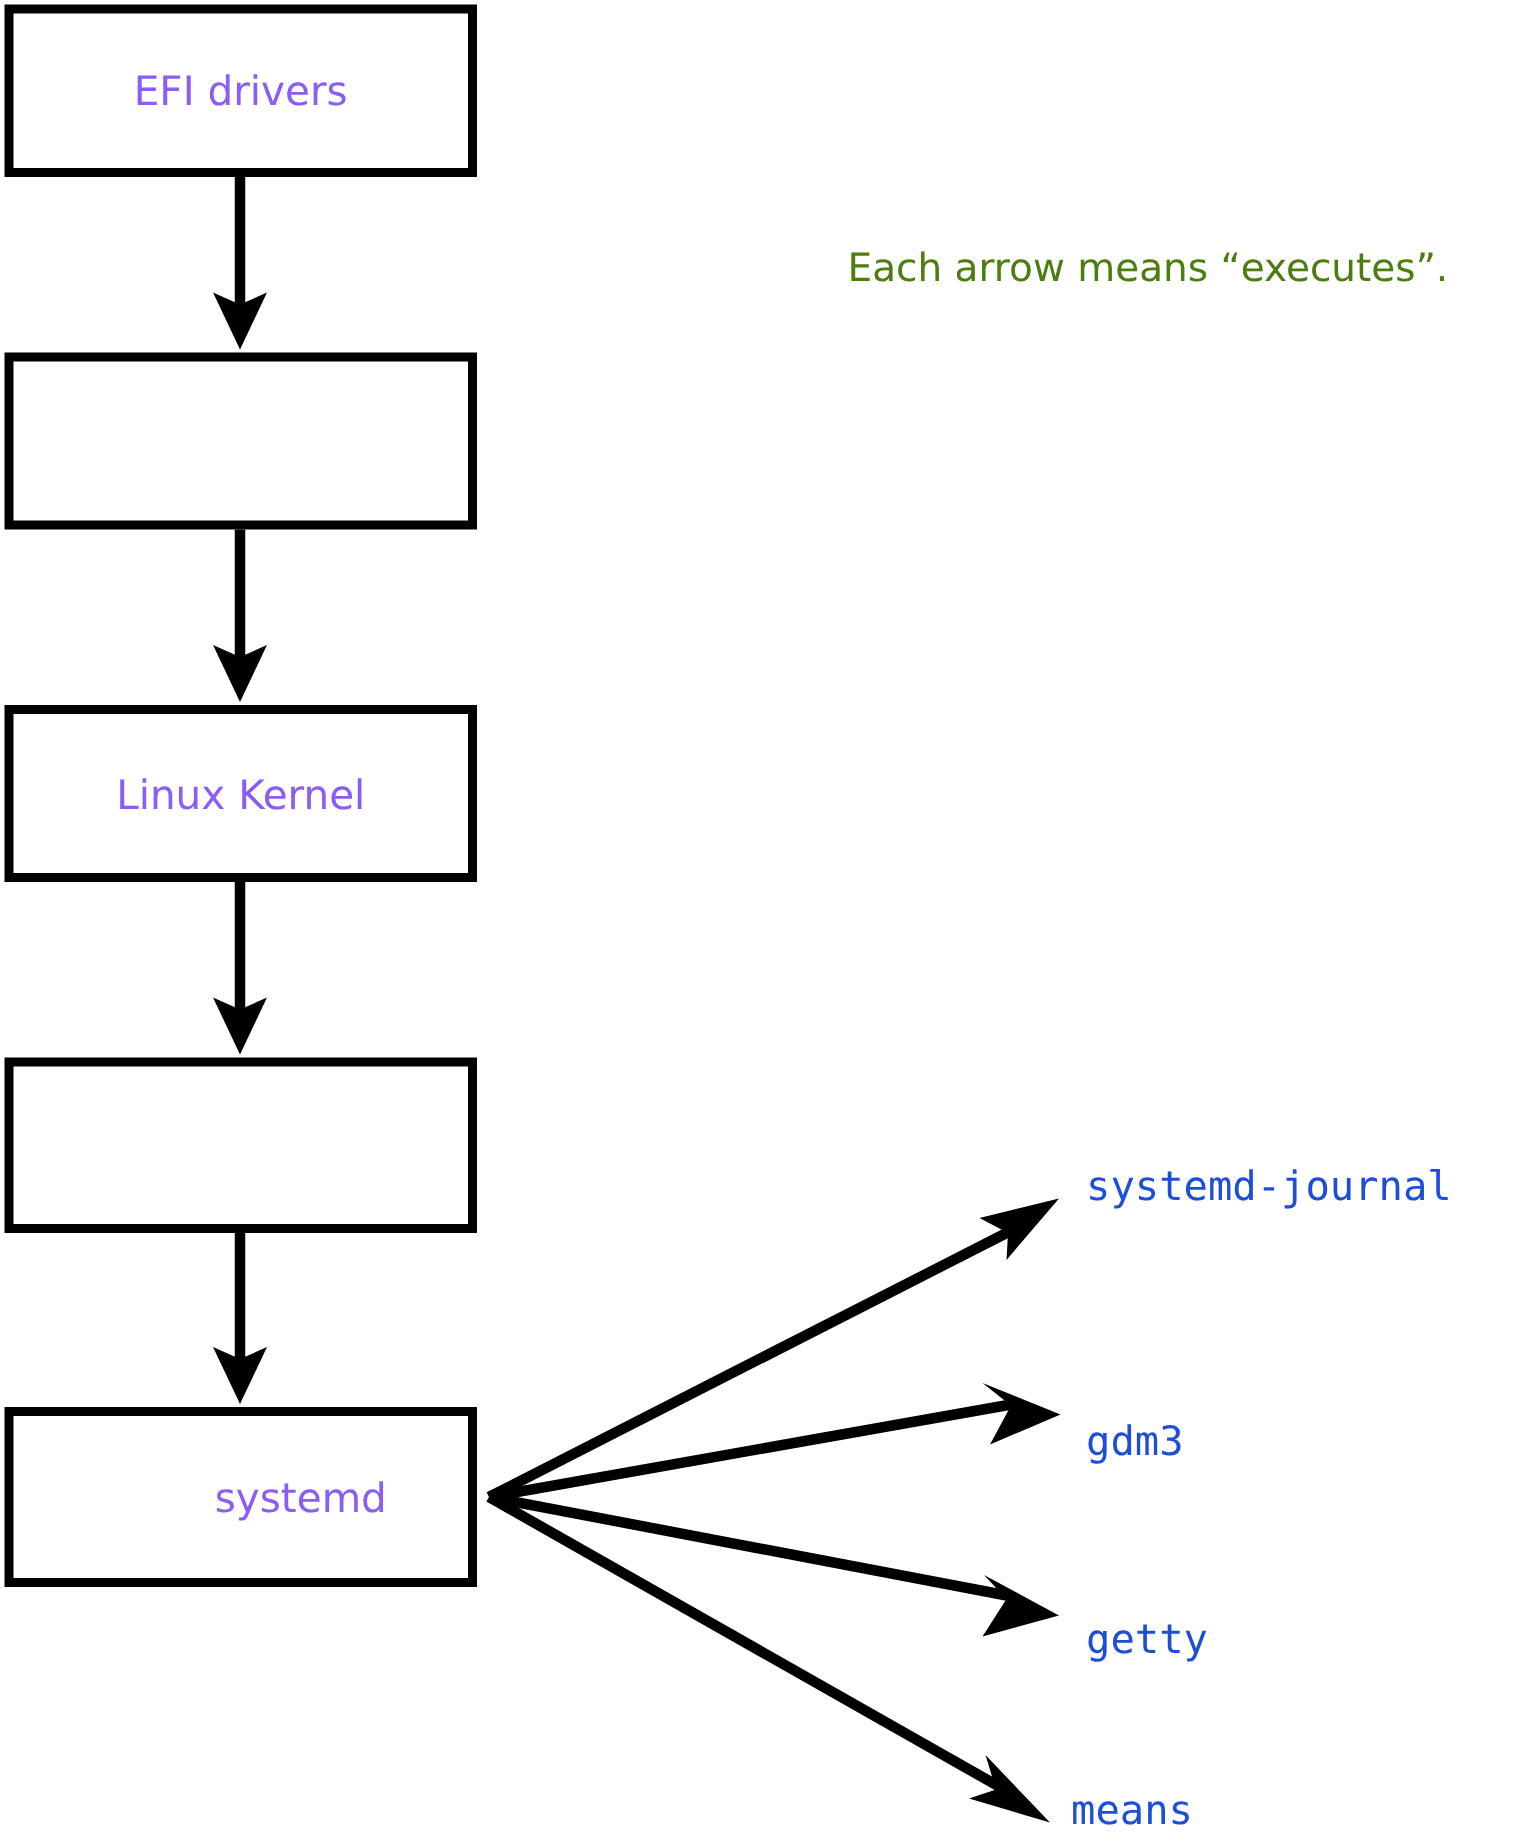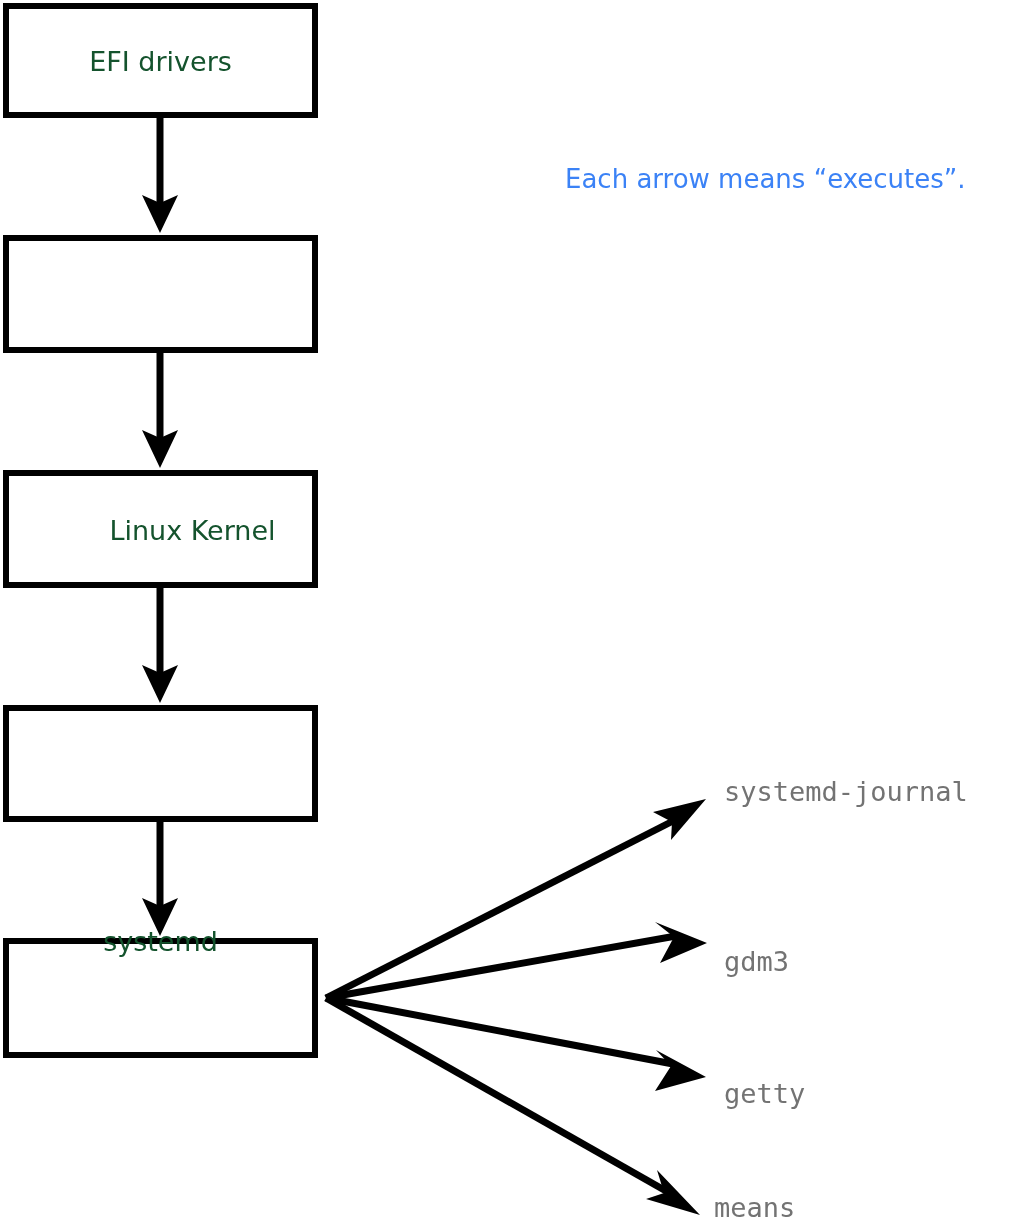--- a/index.html
+++ b/index.html
@@ -24,37 +24,37 @@
     width: 1023px;
     height: 1230px;
   }
   .stage-box-label {
     position: absolute;
     left: 0;
     width: 321px;
     text-align: center;
     font-family: "DejaVu Sans", sans-serif;
     font-size: 27px;
-    color: #14532d;
+    color: #8b5cf6;
     line-height: 1;
     white-space: nowrap;
   }
   .service-label {
     position: absolute;
     font-family: "DejaVu Sans Mono", monospace;
     font-size: 27px;
-    color: #737373;
+    color: #1d4ed8;
     line-height: 1;
     white-space: nowrap;
   }
   .caption-note {
     position: absolute;
     font-family: "DejaVu Sans", sans-serif;
     font-size: 26px;
-    color: #3b82f6;
+    color: #4d7c0f;
     line-height: 1;
     white-space: nowrap;
   }
 </style>
 </head>
 <body>
 
 <div id="canvas">
 
   <svg id="diagram-svg" viewBox="0 0 1023 1230" xmlns="http://www.w3.org/2000/svg">
@@ -102,24 +102,24 @@
       <g>
         <line x1="326" y1="998" x2="666" y2="1191" stroke-width="7"></line>
         <polygon points="700,1215 646,1199 664,1193 657,1170" stroke="none"></polygon>
       </g>
     </g>
   </svg>
 
   <div class="stage-box-label" style="top:48px;">EFI drivers</div>
 
 
-  <div class="stage-box-label" style="top:517px;padding-left:32px;">Linux Kernel</div>
+  <div class="stage-box-label" style="top:517px;">Linux Kernel</div>
 
 
-  <div class="stage-box-label" style="top:928px;">systemd</div>
+  <div class="stage-box-label" style="top:986px;padding-left:40px;">systemd</div>
 
   <div class="service-label" style="left:724px; top:778px;">systemd-journal</div>
 
   <div class="service-label" style="left:724px; top:948px;">gdm3</div>
 
   <div class="service-label" style="left:724px; top:1080px;">getty</div>
 
   <div class="service-label" style="left:714px; top:1194px;">means</div>
 
   <div class="caption-note" style="left:565px; top:166px;">Each arrow means “executes”.</div>

